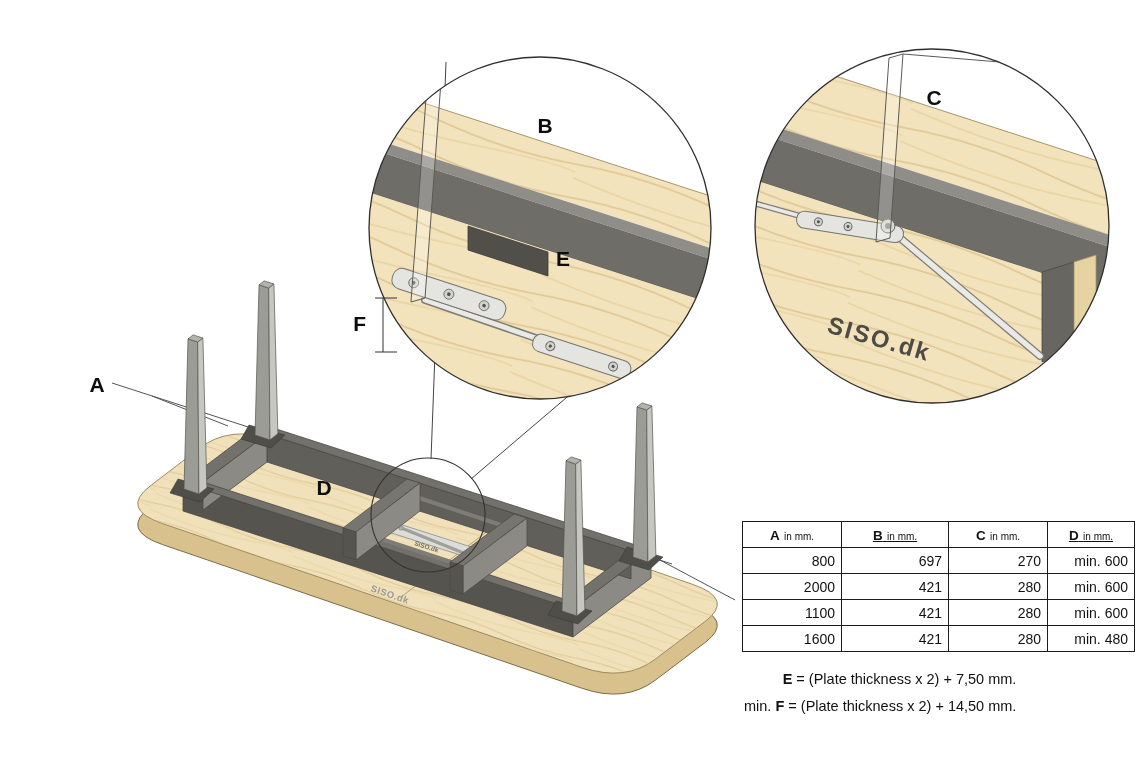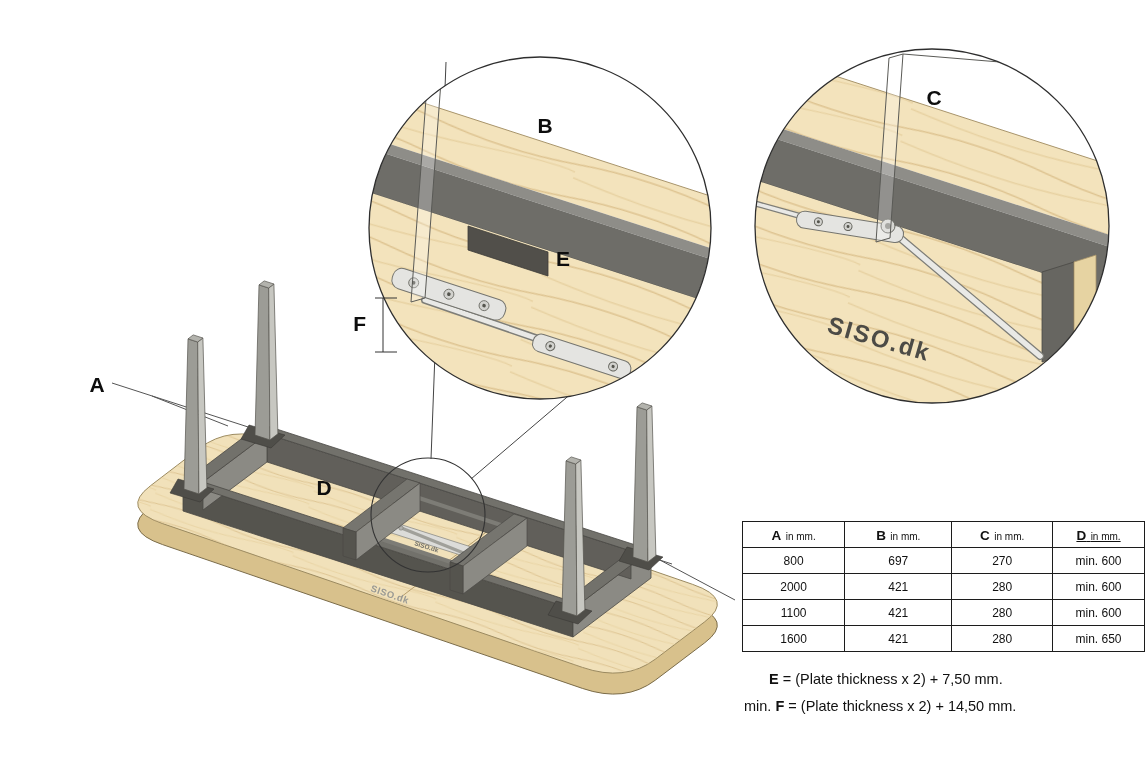--- a/index.html
+++ b/index.html
@@ -13,31 +13,31 @@
   .stamp-large { font-family:"Liberation Sans",sans-serif; font-weight:bold; font-size:24px; fill:#4c4b46; letter-spacing:2px; }
   .stamp-small { font-family:"Liberation Sans",sans-serif; font-weight:bold; font-size:9.5px; fill:#9a9a94; letter-spacing:.5px; }
   .stamp-tiny  { font-family:"Liberation Sans",sans-serif; font-weight:bold; font-size:6.5px; fill:#72716b; }
 
   .spec-table {
     position:absolute; left:742px; top:521px;
     border-collapse:collapse; background:#fff; color:#111;
   }
   .spec-table th, .spec-table td {
     border:1px solid #1c1c1c; text-align:center; vertical-align:middle;
-    padding:0 14px; height:25px;
+    padding:0 6px; height:25px;
   }
   .spec-table th { font-weight:normal; }
-  .col-a { width:86px; } .col-b { width:94px; } .col-c { width:86px;margin-top:36px; } .col-d { width:74px;text-decoration:underline; }
+  .col-a { width:86px; } .col-b { width:94px;text-decoration:underline; } .col-c { width:86px;margin-top:36px; } .col-d { width:74px;text-decoration:underline; }
   .hl { font-weight:bold; font-size:13.5px; }
   .hu { font-size:10px; }
-  .spec-table td { font-size:12px; }
+  .spec-table td { font-size:14px;text-align:right; }
 
   .formulas { position:absolute; left:744px; top:666px; font-size:14.5px; color:#111; }
   .formula { height:27px; line-height:27px; white-space:pre; }
-  .formula-e { margin-left:25px; }
+  .formula-e { margin-left:25px;text-align:right; }
 </style>
 </head>
 <body>
 
 <div class="stage">
 
 <svg width="1145" height="768" viewBox="0 0 1145 768">
   <defs>
     <pattern id="grain" width="150" height="17" patternUnits="userSpaceOnUse" patternTransform="rotate(18)">
       <path d="M0,6 q38,-5 75,0 t75,0" stroke="#d8bc86" stroke-width="1" fill="none" opacity="0.75"></path>
@@ -257,21 +257,21 @@
     <tr>
       <td>1100</td>
       <td>421</td>
       <td>280</td>
       <td>min. 600</td>
     </tr>
     <tr>
       <td>1600</td>
       <td>421</td>
       <td>280</td>
-      <td>min. 650</td>
+      <td>min. 480</td>
     </tr>
   </tbody>
 </table>
 
 <div class="formulas">
   <div class="formula formula-e"><b>E</b><span> = (Plate thickness x 2) + 7,50 mm.</span></div>
   <div class="formula formula-f"><span>min. </span><b>F</b><span> = (Plate thickness x 2) + 14,50 mm.</span></div>
 </div>
 
 </div>

